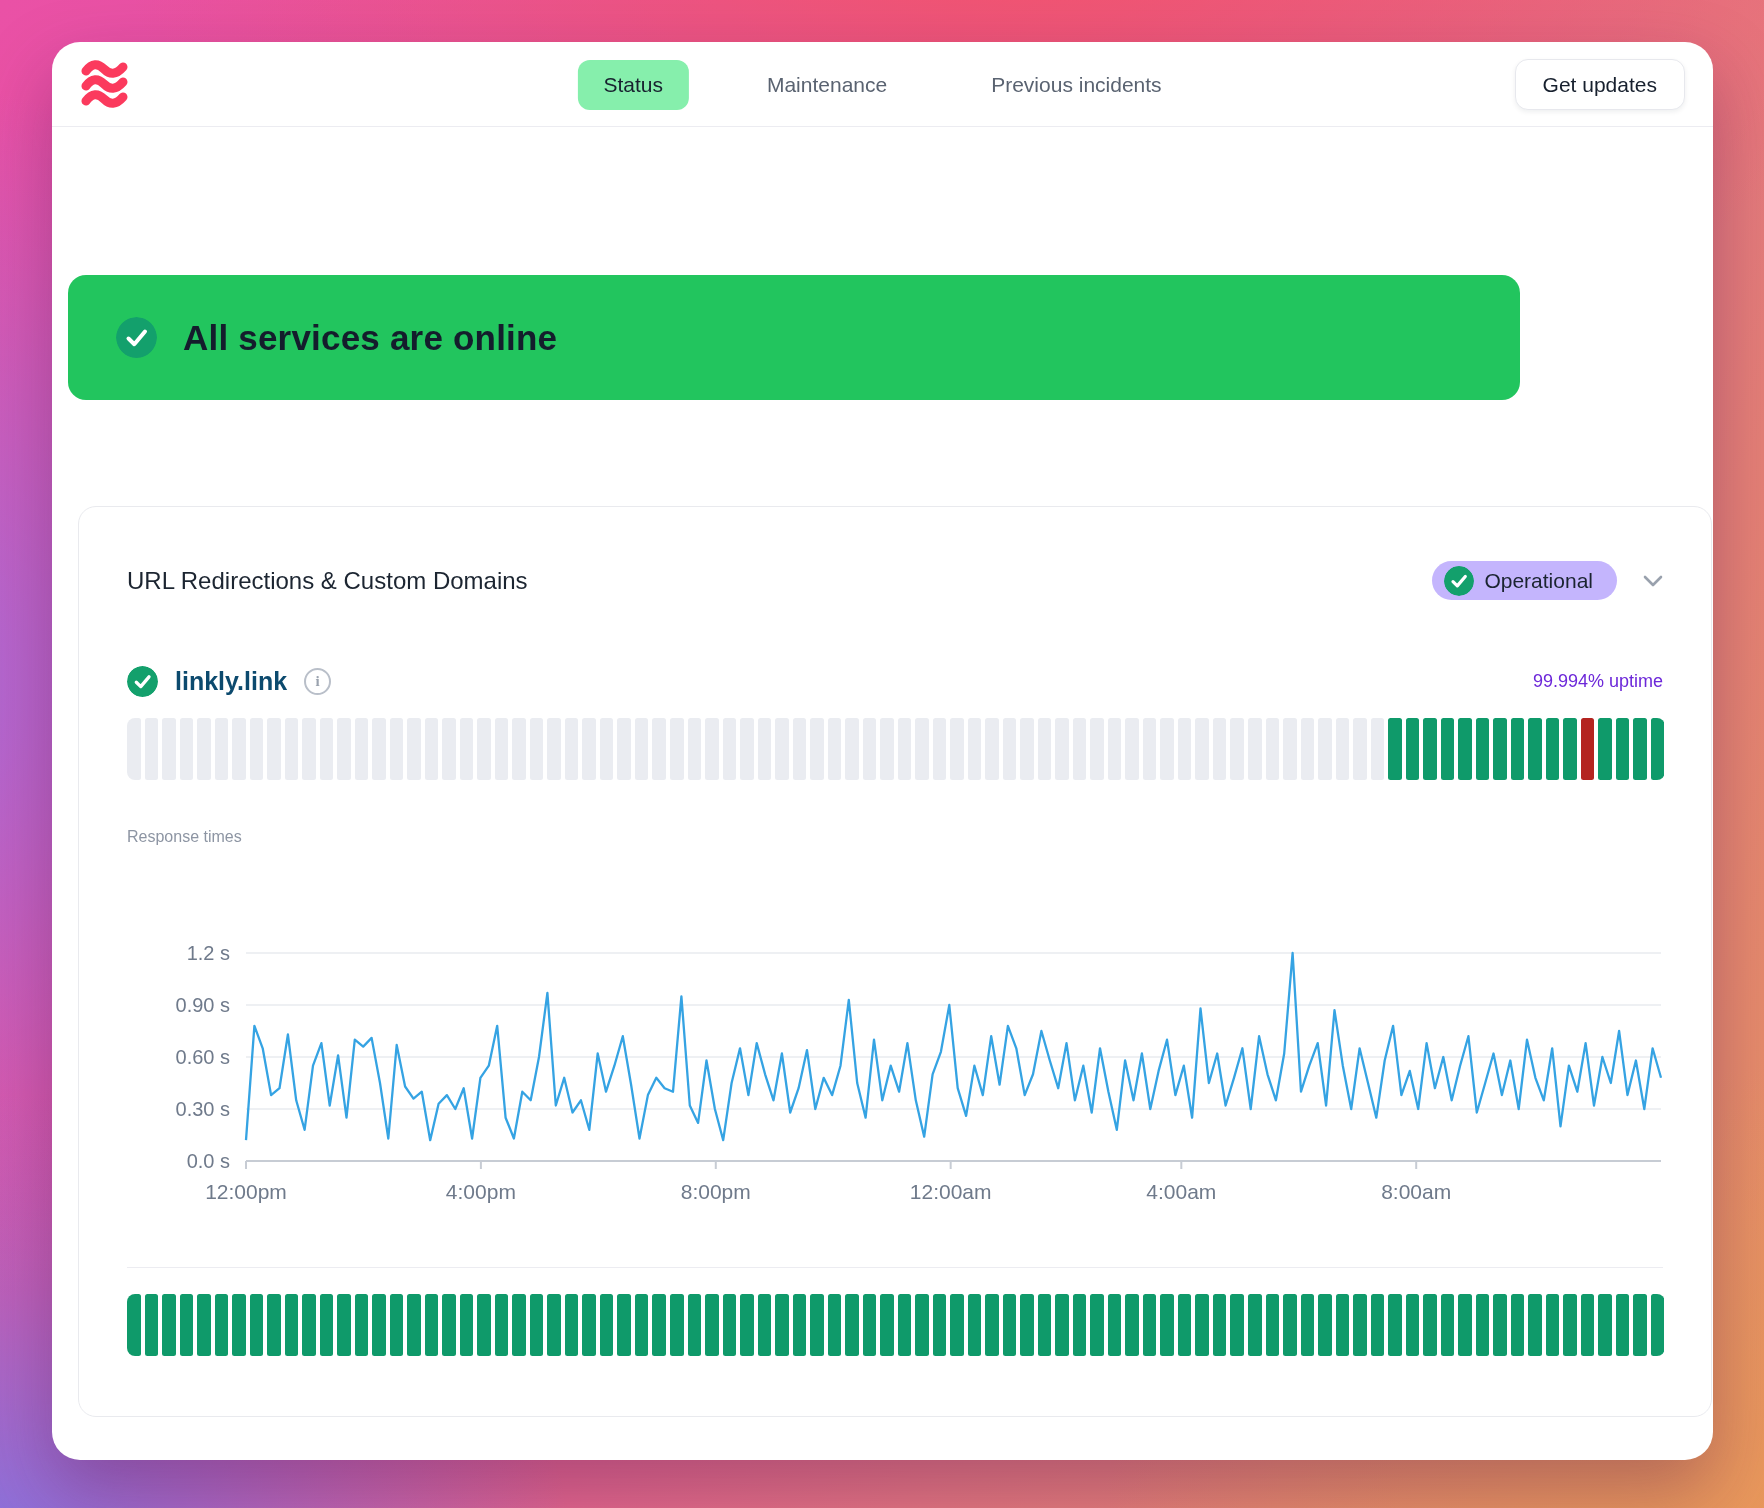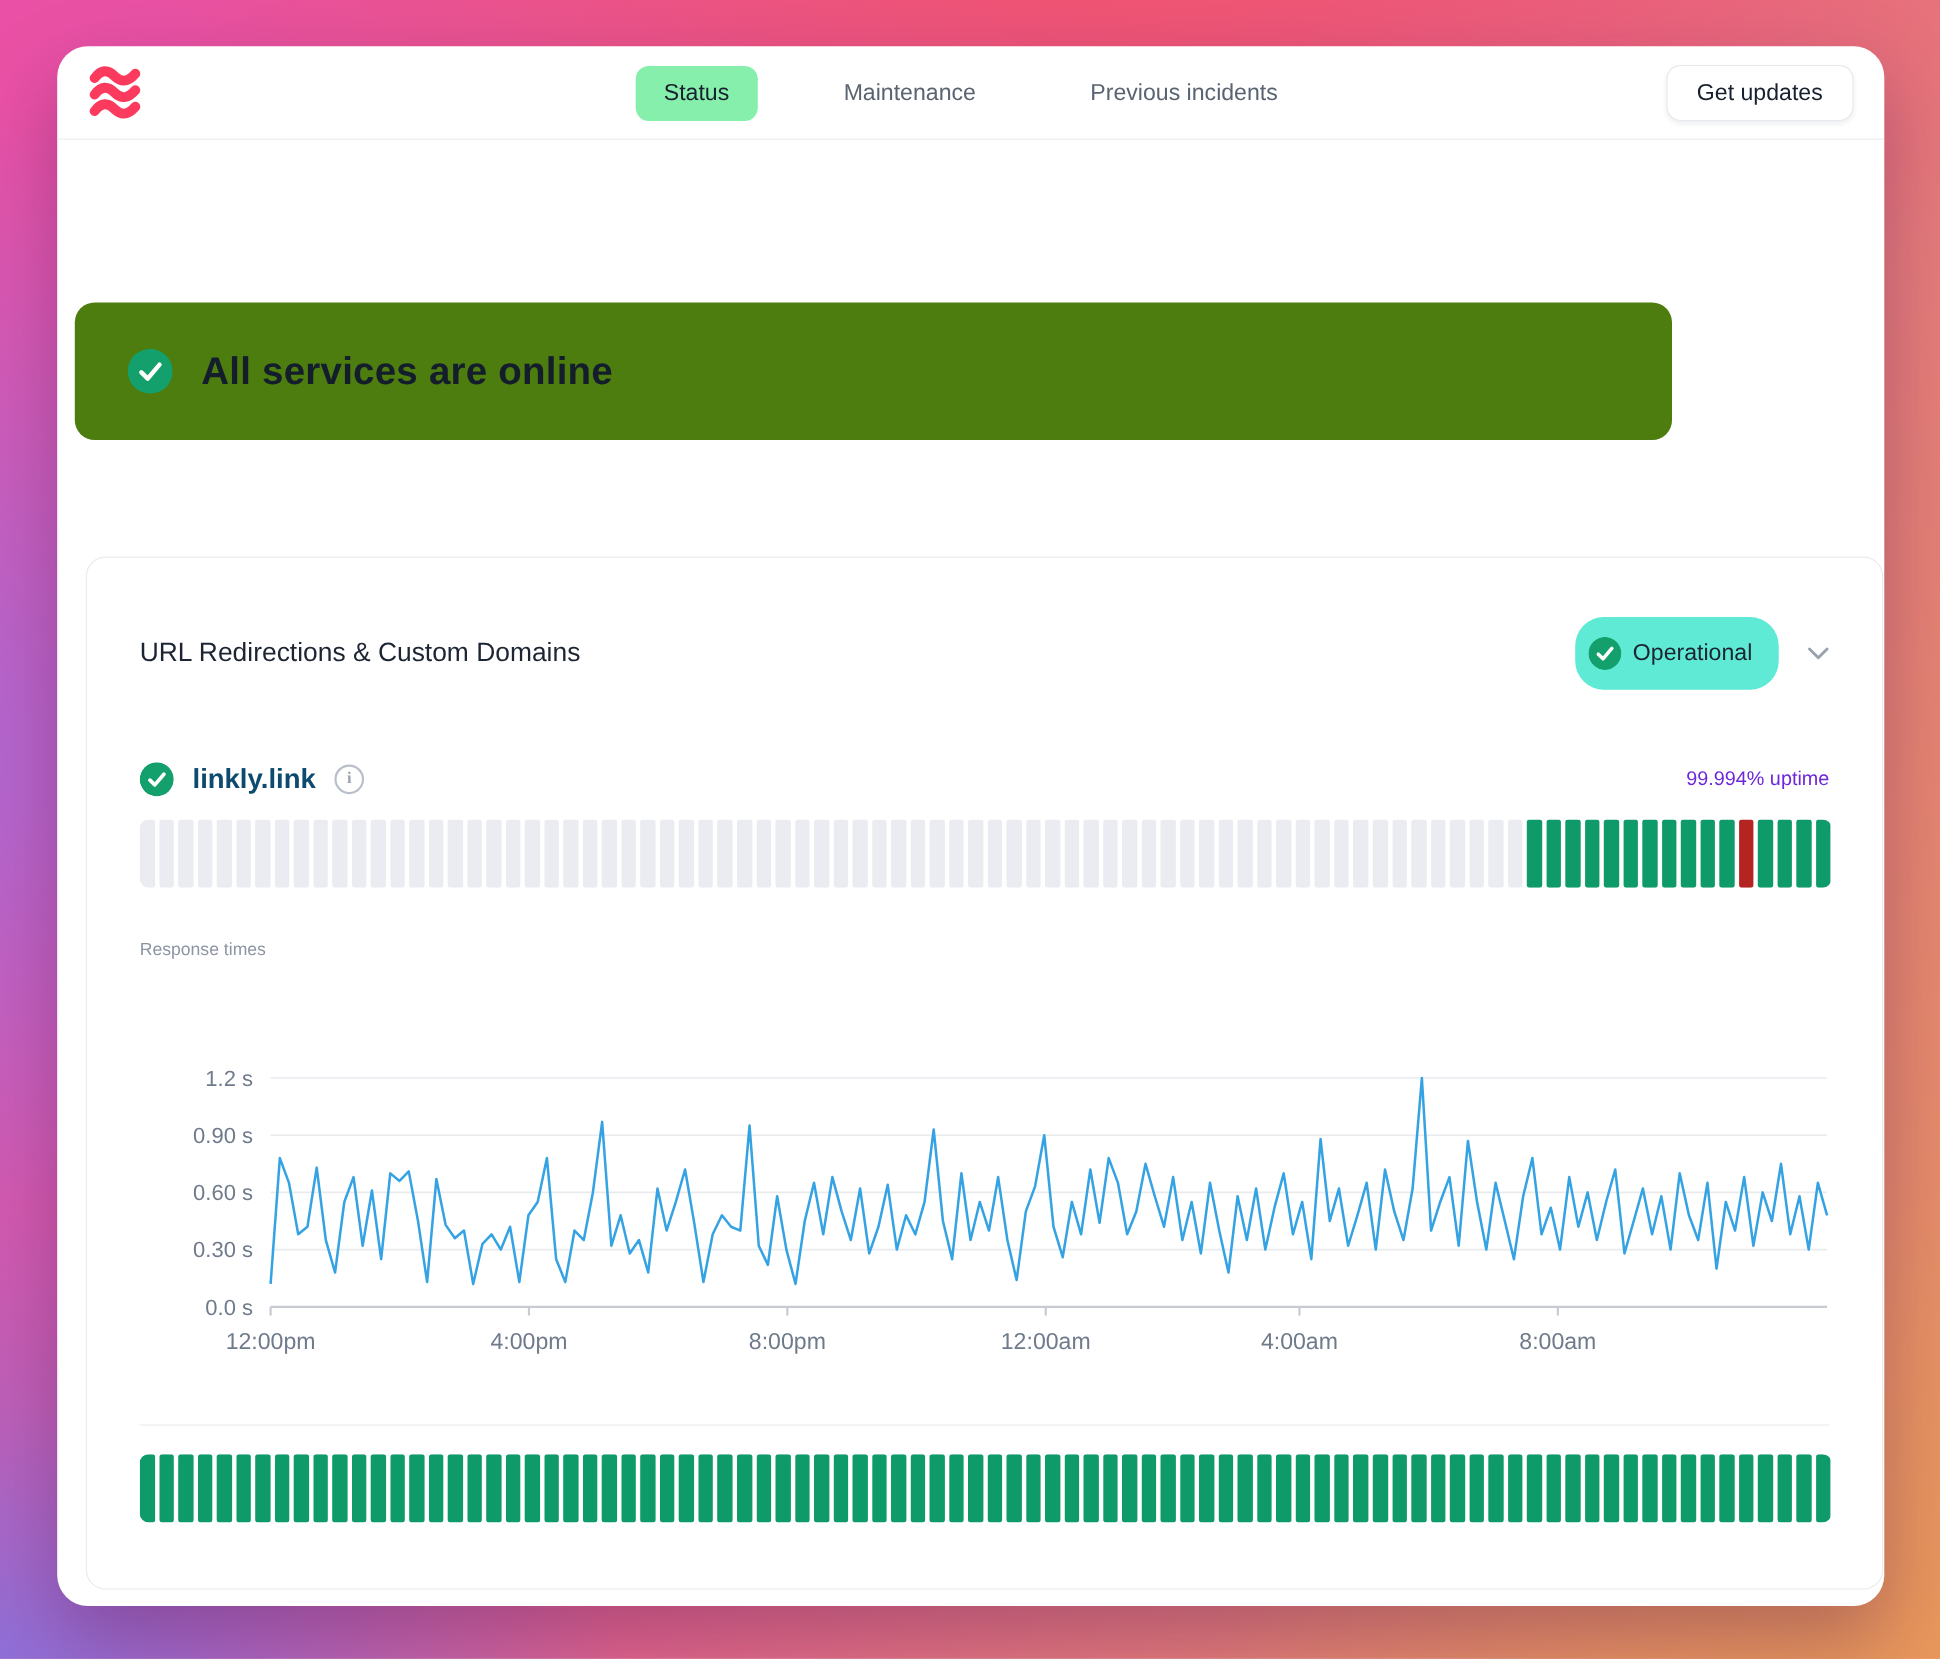--- a/index.html
+++ b/index.html
@@ -27,36 +27,36 @@
   .nav-item.active { background:#86efac; color:#17202e; font-weight:500; }
   .btn-updates {
     position:absolute; right:28px; top:17px; height:51px; padding:0 27px;
     background:#fff; border:1px solid #e7e8ed; border-radius:13px;
     font-size:21px; font-weight:500; color:#17202e; display:flex; align-items:center;
     box-shadow:0 2px 5px rgba(20,25,40,.07); cursor:pointer;
     font-family:"Liberation Sans", sans-serif;
   }
   
   .banner {
-    margin:148px 0 0 16px; width:1452px; height:125px; background:#4d7c0f;
+    margin:148px 0 0 16px; width:1452px; height:125px; background:#22c55e;
     border-radius:18px; display:flex; align-items:center; padding:0 48px; gap:26px;
   }
   .banner h1 { font-size:35px; font-weight:700; color:#141d2c; letter-spacing:.2px; }
   
   .check { border-radius:50%; flex:0 0 auto; display:block; }
   
   .section {
     margin:106px 26px 0 26px; width:1634px; background:#fff;
     border:1px solid #e9eaee; border-radius:18px; padding:0 48px 60px 48px;
   }
   .sec-head { margin-top:54px; display:flex; align-items:center; justify-content:space-between; }
   .sec-title { font-size:24px; font-weight:500; color:#1c2531; }
   .sec-status { display:flex; align-items:center; gap:26px; }
-  .pill { display:flex; align-items:center; gap:10px; background:#5eead4; border-radius:26px;
-          height:66px; padding:0 24px 0 12px; cursor:pointer; }
+  .pill { display:flex; align-items:center; gap:10px; background:#c4b5fd; border-radius:26px;
+          height:39px; padding:0 24px 0 12px; cursor:pointer; }
   .pill span { font-size:21px; color:#1b2430; }
   .chev { width:20px; height:12px; cursor:pointer; }
   .mon-row { margin-top:66px; display:flex; align-items:center; }
   .mon-row.second { margin-top:30px; }
   .mon-name { font-size:25px; font-weight:700; color:#0c4a6e; margin-left:17px; }
   .info { width:27px; height:27px; border:2px solid #b9bfc9; border-radius:50%; margin-left:17px;
           display:flex; align-items:center; justify-content:center; font-size:15px; font-weight:700;
           color:#9aa2ae; cursor:pointer; font-family:"Liberation Serif", serif; }
   .uptime { margin-left:auto; font-size:18px; color:#6d28d9; }
   .bars { margin-top:21px; height:62px; width:1538px; display:flex; gap:4px;

